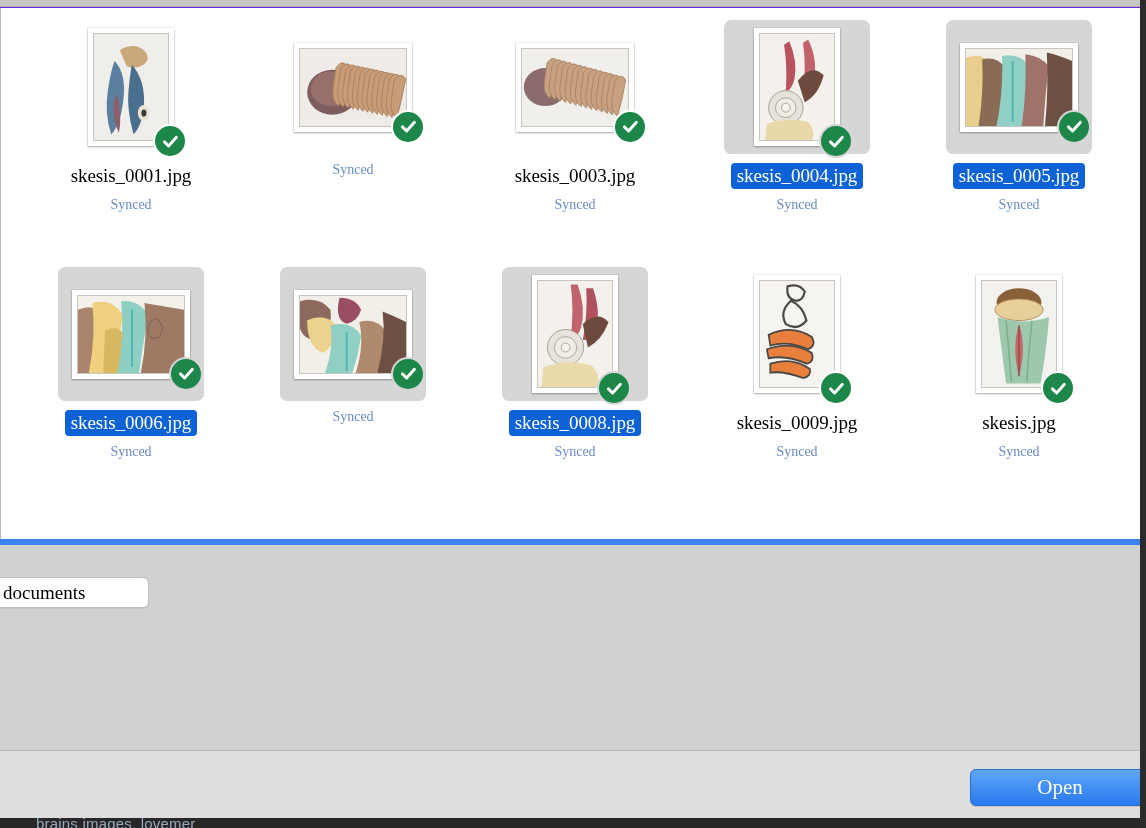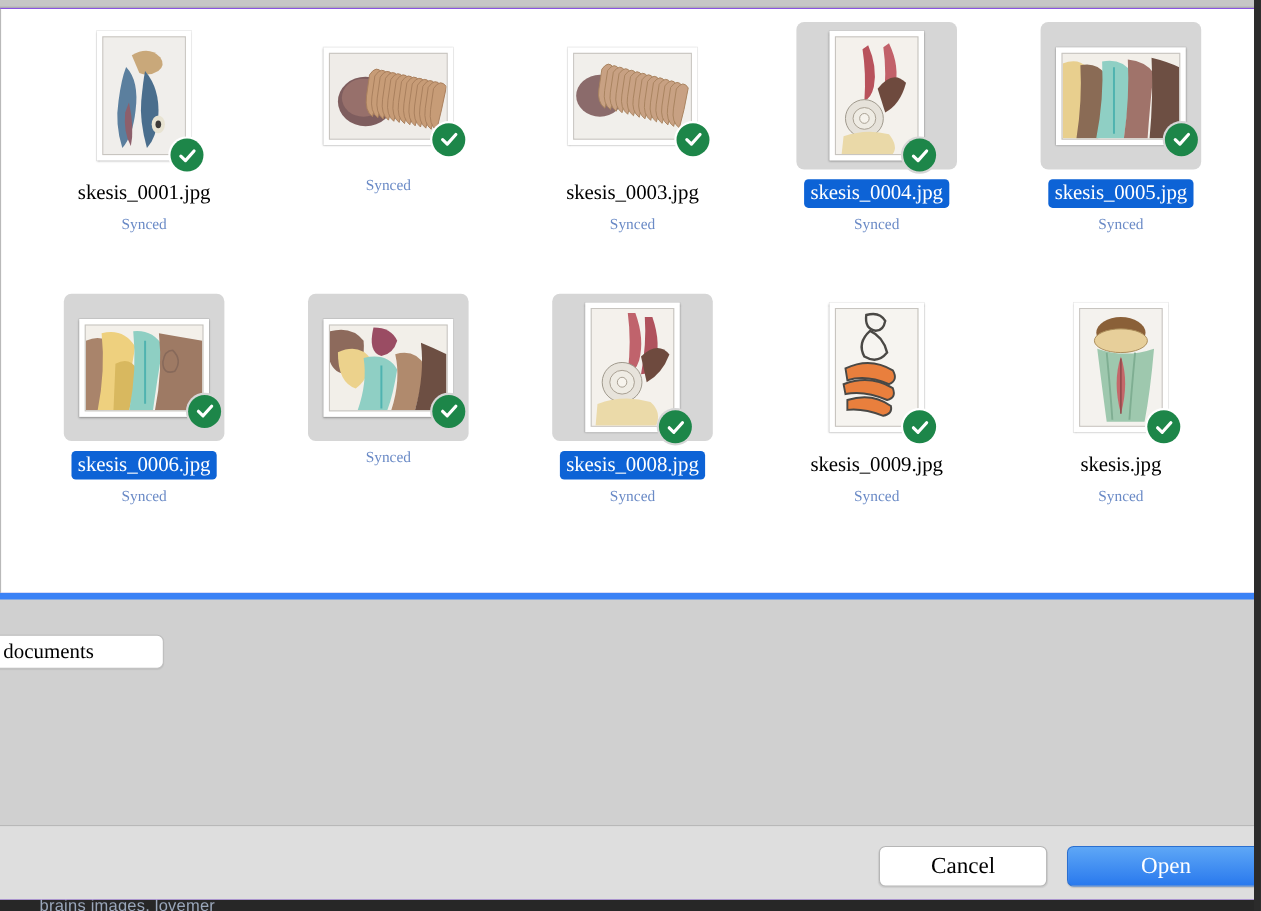--- a/index.html
+++ b/index.html
@@ -480,19 +480,18 @@
       </div>
   </div>
 
   <div id="options-panel">
 
     <div id="name-field">documents</div>
 
   </div>
 
   <div id="action-bar">
-    <div class="btn" id="btn-cancel">Cancel</div>
     <div class="btn" id="btn-open">Open</div>
   </div>
 
 </div>
 
 <div id="right-sliver"></div>
 
 </body></html>

